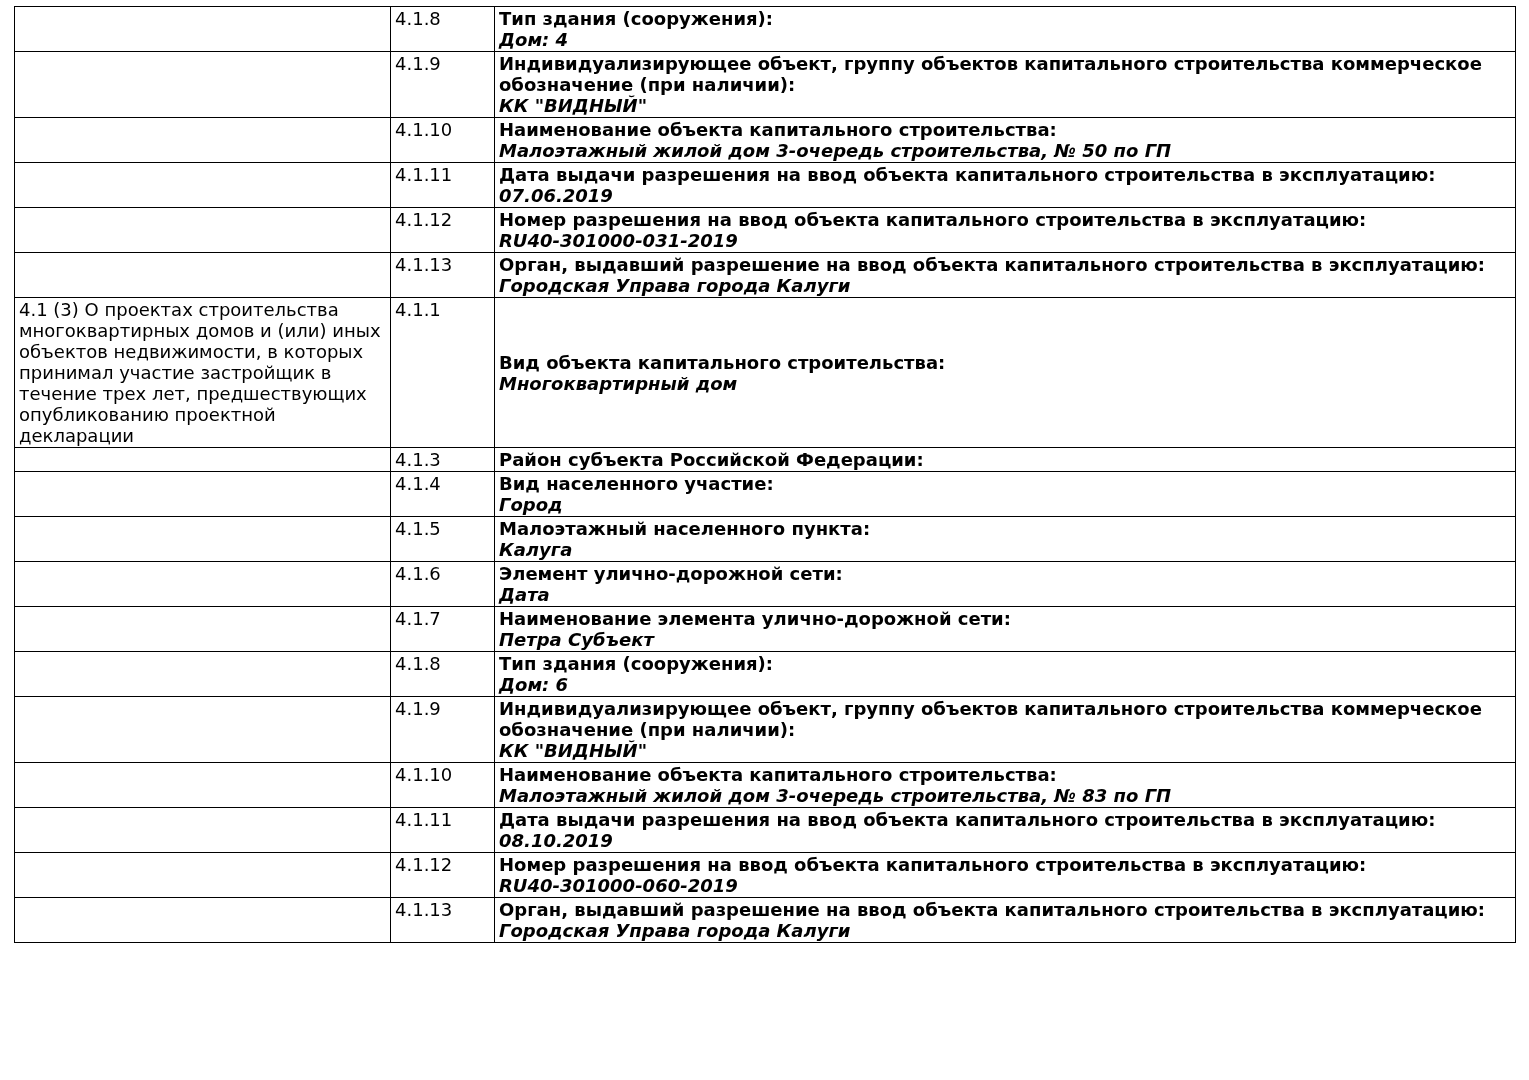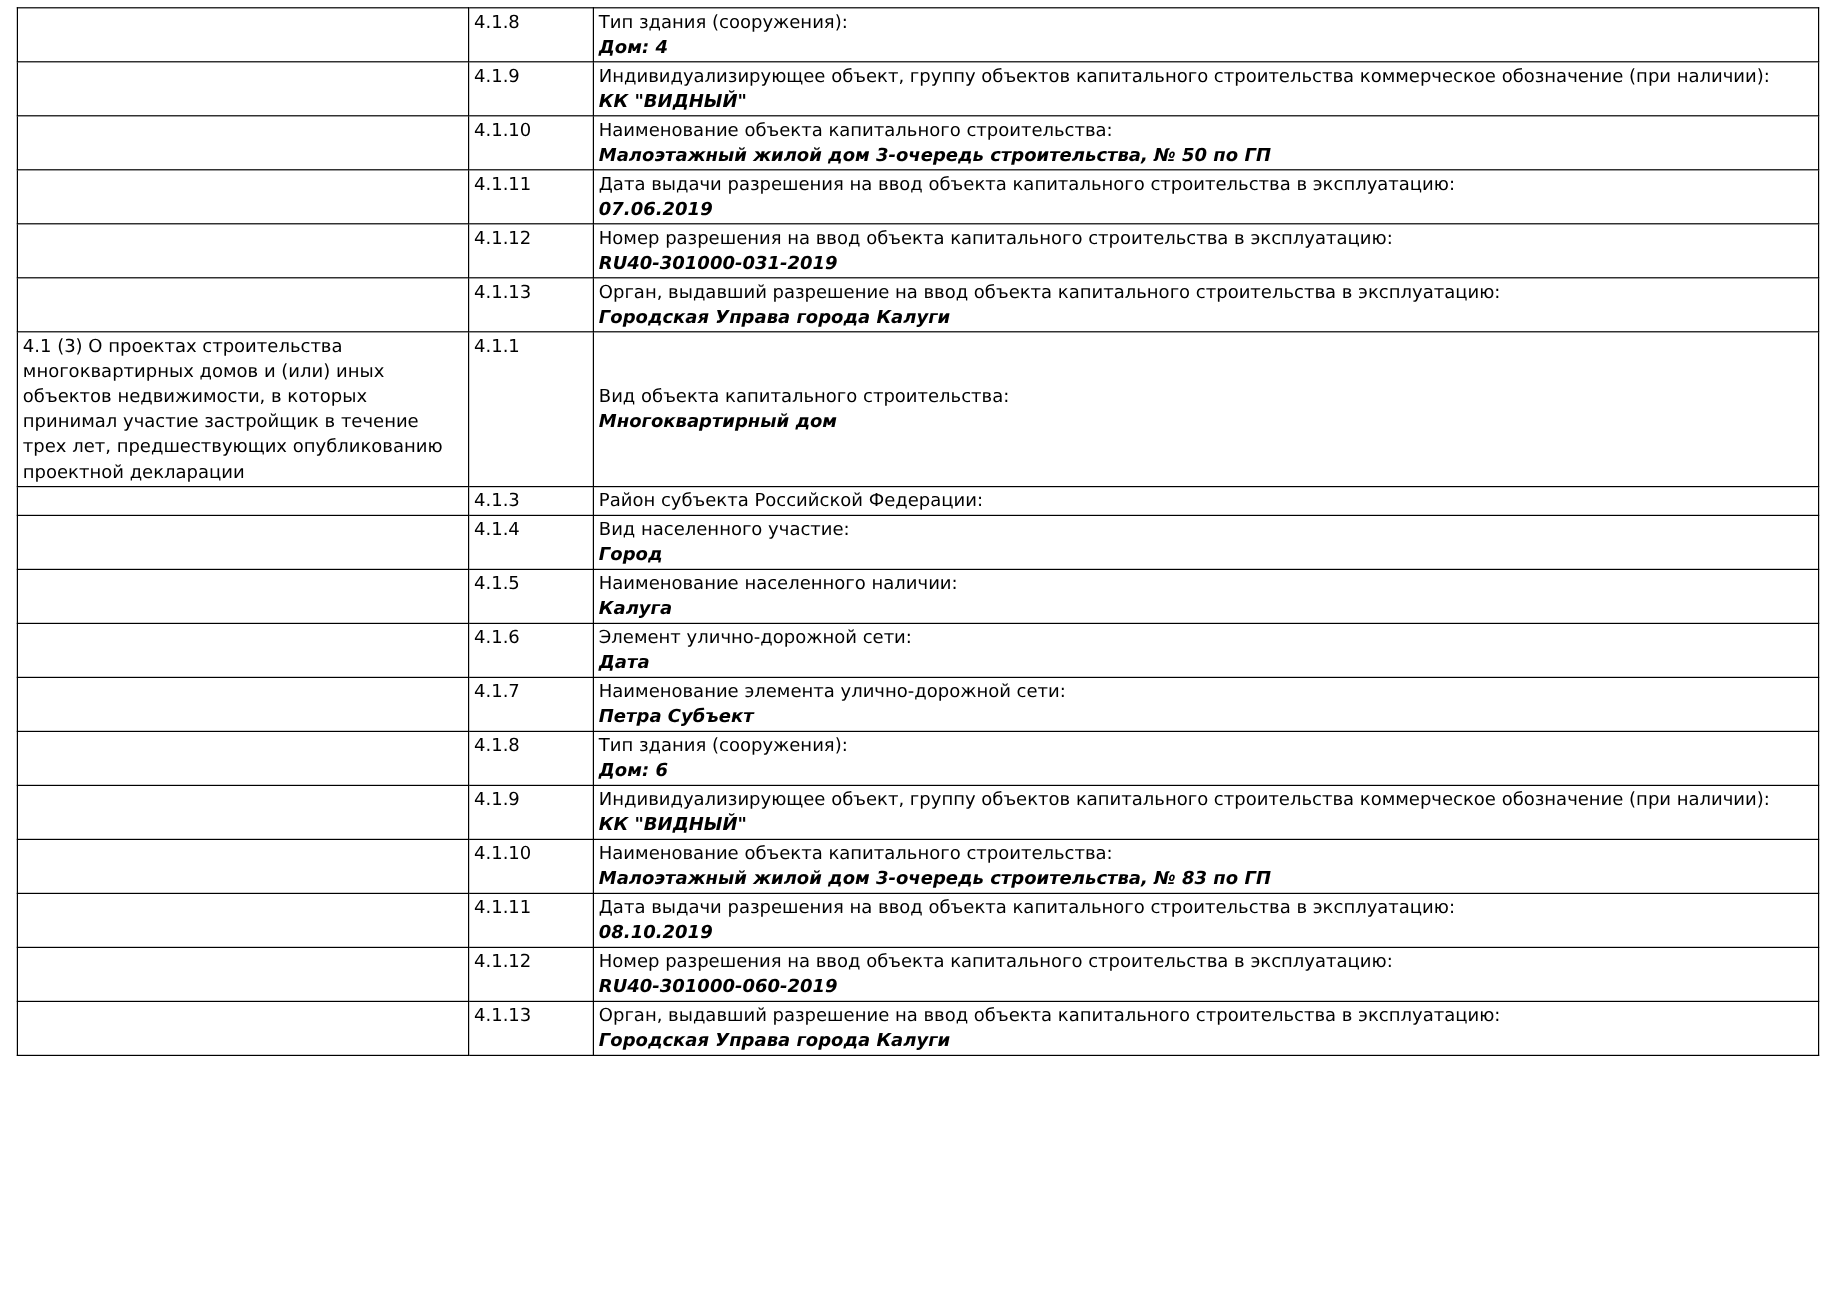--- a/index.html
+++ b/index.html
@@ -7,21 +7,21 @@
     margin: 0;
     padding: 0;
     background: #ffffff;
   }
   .page {
     position: relative;
     width: 1529px;
     height: 1080px;
     background: #ffffff;
     font-family: "DejaVu Sans", "Liberation Sans", sans-serif;
-    font-size: 15px;
+    font-size: 18px;
     color: #000000;
     overflow: hidden;
   }
   table.decl-table {
     border-collapse: collapse;
     table-layout: fixed;
     width: 1501px;
     margin: 6px 0 0 14px;
   }
   table.decl-table td {
@@ -40,21 +40,21 @@
     vertical-align: middle;
     padding-left: 4px;
   }
   td.content-cell {
     vertical-align: top;
   }
   tr.section-row td.content-cell {
     vertical-align: middle;
   }
   .field-label {
-    font-weight: normal;
+    font-weight: bold;
   }
   .field-value {
     font-weight: bold;
     font-style: italic;
   }
 </style>
 </head>
 <body>
 
 <div class="page">
@@ -134,21 +134,21 @@
     <td class="code-cell">4.1.4</td>
     <td class="content-cell">
       <div class="field-label">Вид населенного участие:</div>
       <div class="field-value">Город</div>
     </td>
   </tr>
         <tr>
     <td class="section-cell"></td>
     <td class="code-cell">4.1.5</td>
     <td class="content-cell">
-      <div class="field-label">Наименование населенного наличии:</div>
+      <div class="field-label">Малоэтажный населенного пункта:</div>
       <div class="field-value">Калуга</div>
     </td>
   </tr>
         <tr>
     <td class="section-cell"></td>
     <td class="code-cell">4.1.6</td>
     <td class="content-cell">
       <div class="field-label">Элемент улично-дорожной сети:</div>
       <div class="field-value">Дата</div>
     </td>

